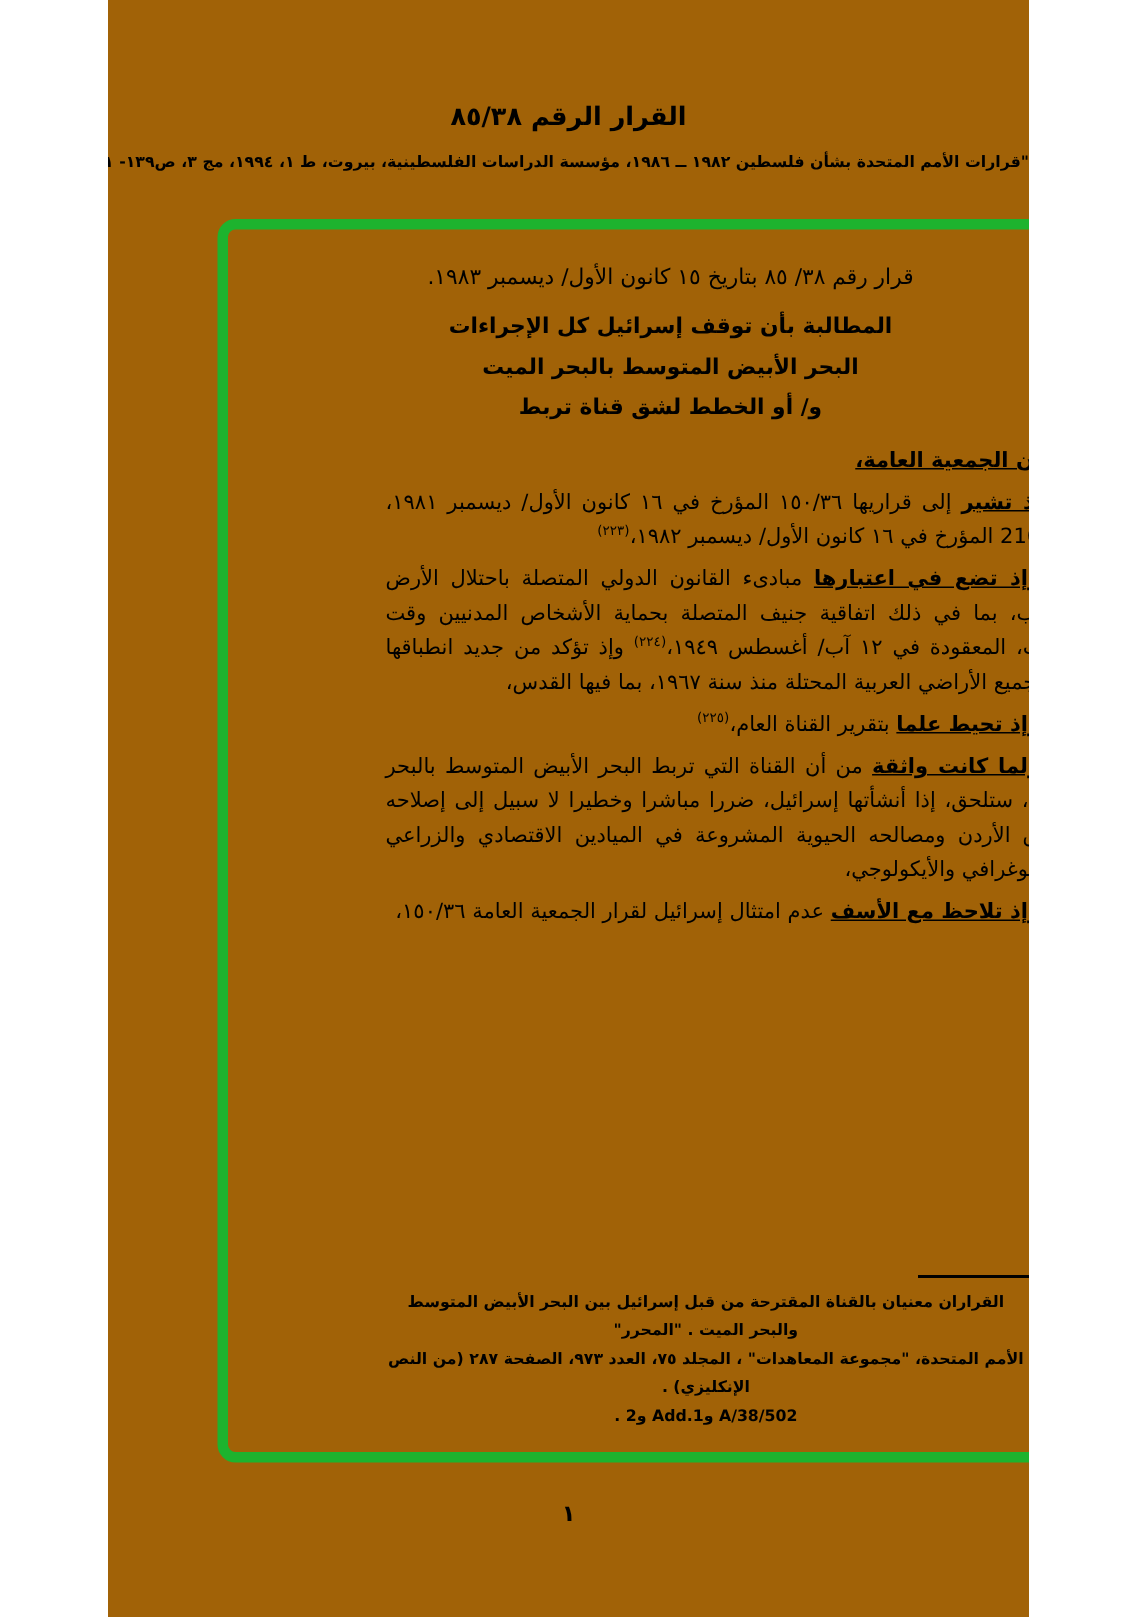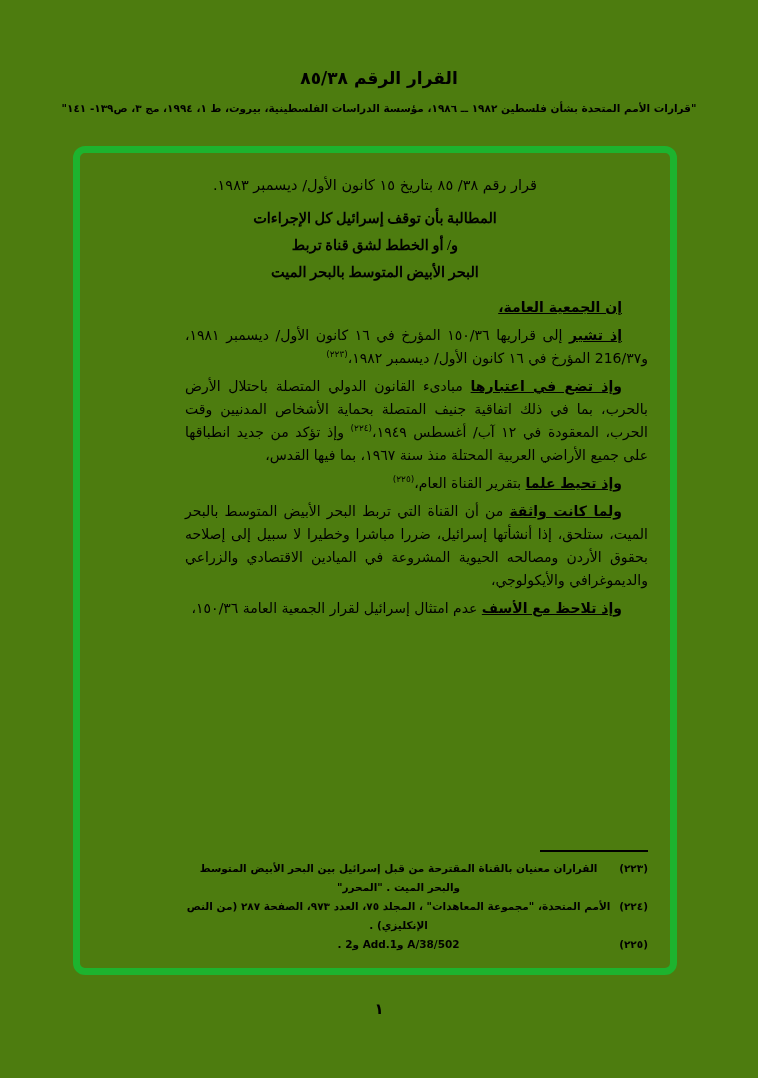--- a/index.html
+++ b/index.html
@@ -1,26 +1,26 @@
 <!DOCTYPE html>
 <html lang="ar"><head>
 <meta charset="utf-8">
 <style>
   html,body{margin:0;padding:0;background:#ffffff;}
-  .page{position:relative;width:758px;height:1078px;background:#4d7c0f;color:#000;
+  .page{position:relative;width:614px;height:1078px;background:#a16207;color:#000;
         font-family:"DejaVu Sans",sans-serif;margin:0 auto;overflow:hidden;}
   .header-title{position:absolute;top:68px;left:0;right:0;text-align:center;
         font-weight:bold;font-size:17px;direction:rtl;}
   .citation{position:absolute;top:102px;left:0;right:0;text-align:center;
         font-weight:bold;font-size:10.5px;white-space:nowrap;direction:rtl;}
   .res-box{position:absolute;top:146px;left:73px;width:604px;height:829px;
         box-sizing:border-box;border:7px solid #a21caf;border-radius:12px;
         padding:16px 22px;direction:rtl;}
   .date-line{margin-top:8px;text-align:center;font-size:14.5px;}
-  .res-title{margin-top:12px;text-align:center;font-weight:bold;font-size:14.5px;line-height:27px;font-family:Liberation Serif, serif;}
+  .res-title{margin-top:12px;text-align:center;font-weight:bold;font-size:14.5px;line-height:27px;}
   .res-body{margin-top:10px;margin-left:83px;}
   .para{margin:5px 0;text-align:justify;text-indent:26px;font-size:14px;line-height:23px;}
   .para .lead{font-weight:bold;text-decoration:underline;}
   sup.ref{font-size:9px;line-height:0;}
   .fn-block{position:absolute;left:105px;right:22px;bottom:14px;}
   .fn-sep{width:108px;height:2px;background:#000;margin:0 0 7px auto;}
   .footnote{display:flex;gap:7px;direction:rtl;font-size:10.5px;font-weight:bold;
         line-height:19px;align-items:baseline;}
   .fn-num{flex:0 0 auto;}
   .fn-text{flex:1 1 auto;text-align:center;}
@@ -33,22 +33,22 @@
 <div class="page">
 
   <div class="header-title">القرار الرقم ٣٨/‏٨٥</div>
 
   <div class="citation">"قرارات الأمم المتحدة بشأن فلسطين ١٩٨٢ ــ ١٩٨٦، مؤسسة الدراسات الفلسطينية، بيروت، ط ١، ١٩٩٤، مج ٣، ص١٣٩- ١٤١"</div>
 
   <div class="res-box" style="border-color: rgb(29, 179, 46);">
     <div class="date-line">قرار رقم ٣٨/ ٨٥ بتاريخ ١٥ كانون الأول/ ديسمبر ١٩٨٣.</div>
     <div class="res-title">
         <div>المطالبة بأن توقف إسرائيل كل الإجراءات</div>
+        <div>البحر الأبيض المتوسط بالبحر الميت</div>
         <div>و/ أو الخطط لشق قناة تربط</div>
-        <div>البحر الأبيض المتوسط بالبحر الميت</div>
       </div>
     <div class="res-body">
         <p class="para"><span class="lead">إن الجمعية العامة،</span></p>
         <p class="para"><span class="lead">إذ تشير</span><span> إلى قراريها ٣٦/‏١٥٠ المؤرخ في ١٦ كانون الأول/ ديسمبر ١٩٨١، و٣٧/‏216 المؤرخ في ١٦ كانون الأول/ ديسمبر ١٩٨٢،</span><sup class="ref">(٢٢٣)</sup></p>
         <p class="para"><span class="lead">وإذ تضع في اعتبارها</span><span> مبادىء القانون الدولي المتصلة باحتلال الأرض بالحرب، بما في ذلك اتفاقية جنيف المتصلة بحماية الأشخاص المدنيين وقت الحرب، المعقودة في ١٢ آب/ أغسطس ١٩٤٩،</span><sup class="ref">(٢٢٤)</sup><span> وإذ تؤكد من جديد انطباقها على جميع الأراضي العربية المحتلة منذ سنة ١٩٦٧، بما فيها القدس،</span></p>
         <p class="para"><span class="lead">وإذ تحيط علما</span><span> بتقرير القناة العام،</span><sup class="ref">(٢٢٥)</sup></p>
         <p class="para"><span class="lead">ولما كانت واثقة</span><span> من أن القناة التي تربط البحر الأبيض المتوسط بالبحر الميت، ستلحق، إذا أنشأتها إسرائيل، ضررا مباشرا وخطيرا لا سبيل إلى إصلاحه بحقوق الأردن ومصالحه الحيوية المشروعة في الميادين الاقتصادي والزراعي والديموغرافي والأيكولوجي،</span></p>
         <p class="para"><span class="lead">وإذ تلاحظ مع الأسف</span><span> عدم امتثال إسرائيل لقرار الجمعية العامة ٣٦/‏١٥٠،</span></p>
       </div>
     <div class="fn-block">

